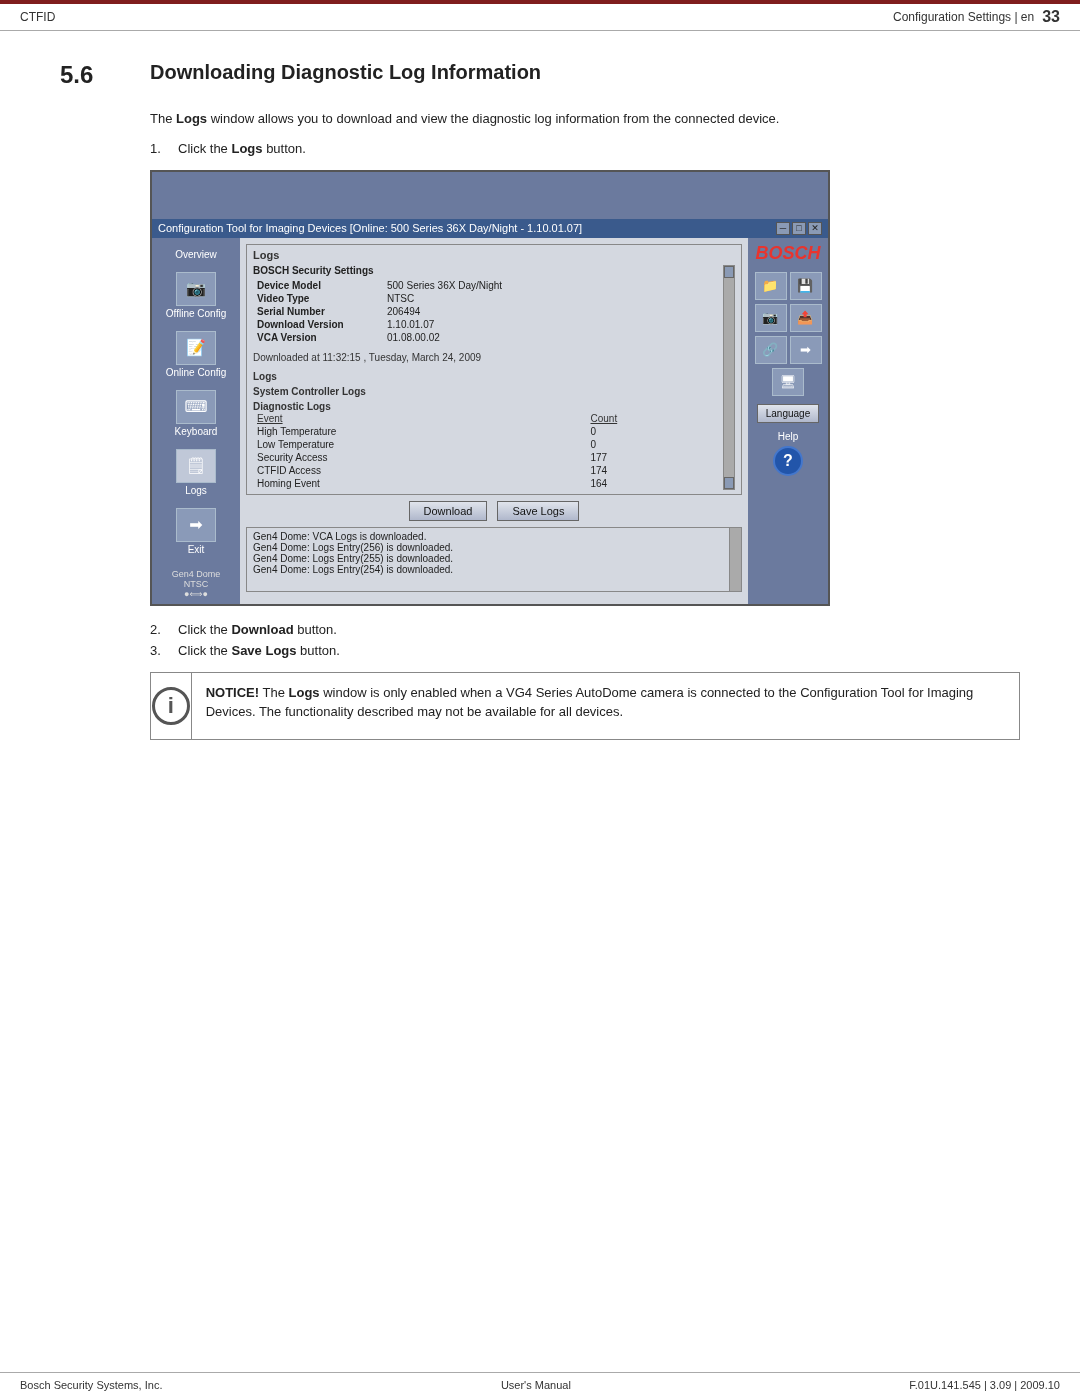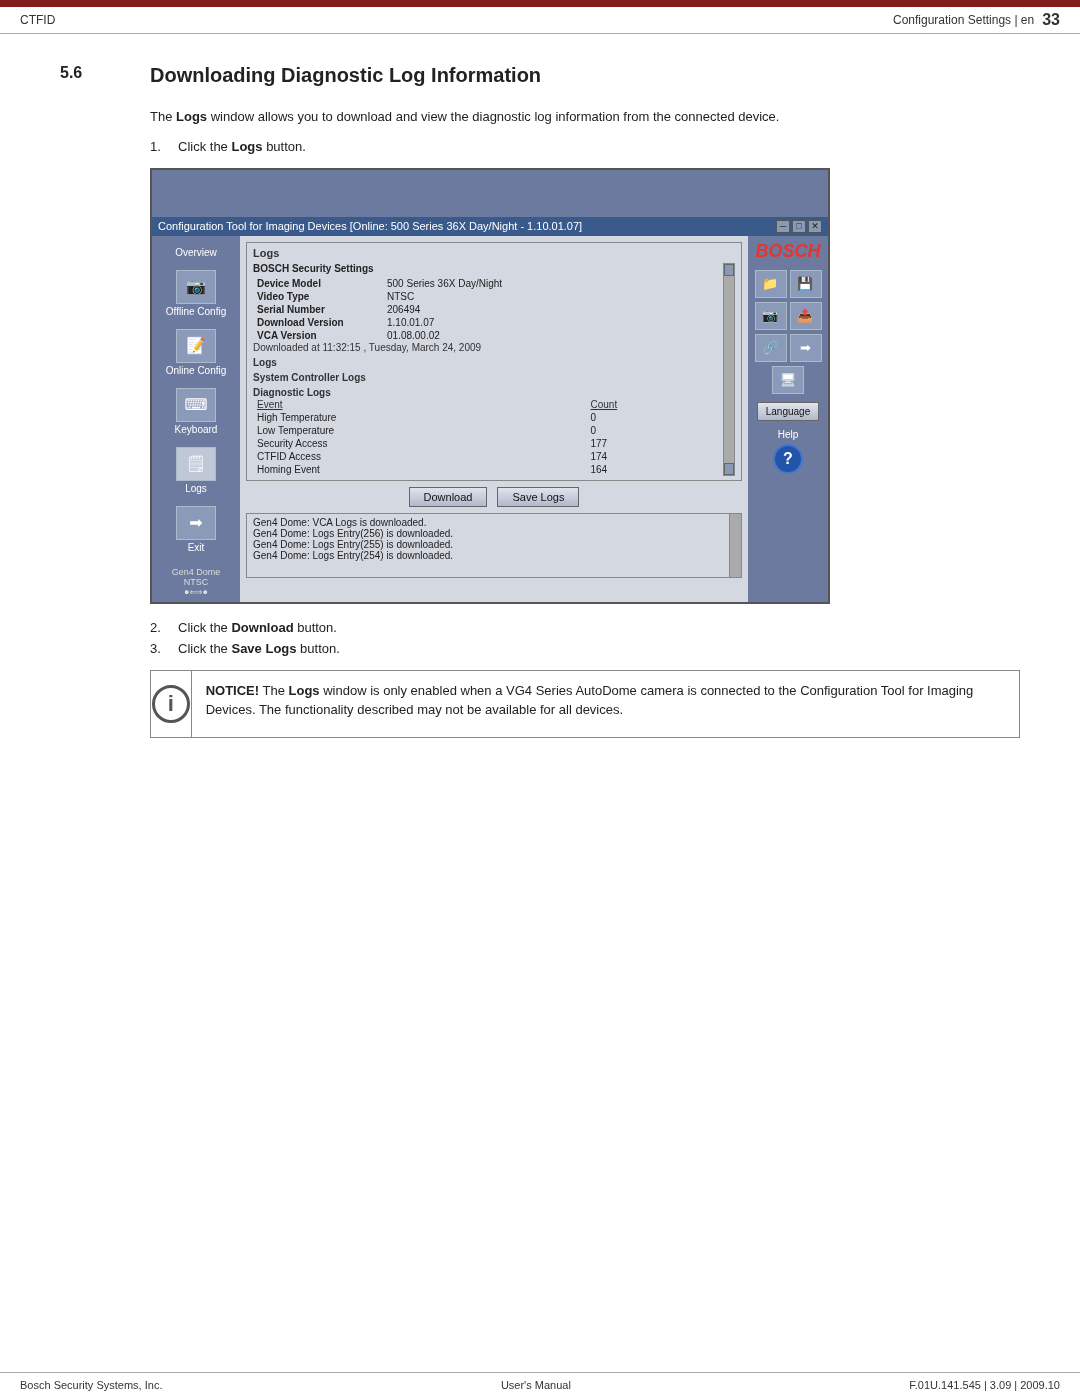--- a/index.html
+++ b/index.html
@@ -11,21 +11,21 @@
       width: 1080px;
       min-height: 1397px;
       position: relative;
     }
 
     
     .page-header {
       display: flex;
       justify-content: space-between;
       align-items: center;
-      border-top: 7px solid #7f1d1d;
+      border-top: 4px solid #7f1d1d;
       border-bottom: 1px solid #aaa;
       padding: 4px 20px;
       font-size: 12px;
       color: #333;
     }
     .page-header .right-header {
       display: flex;
       gap: 8px;
       align-items: center;
     }
@@ -39,21 +39,21 @@
       padding: 30px 60px 40px 60px;
     }
 
     
     .section-heading {
       display: flex;
       gap: 40px;
       margin-bottom: 20px;
     }
     .section-number {
-      font-size: 16px;
+      font-size: 24px;
       font-weight: bold;
       min-width: 50px;
     }
     .section-title {
       font-size: 20px;
       font-weight: bold;
     }
 
     
     .body-text {
@@ -182,21 +182,21 @@
     .logs-info-table td:first-child {
       font-weight: bold;
       width: 130px;
       color: #222;
     }
     .logs-info-table td:last-child {
       color: #222;
     }
     .downloaded-text {
       font-size: 10px;
-      margin: 0 0;
+      margin: 8px 0;
       color: #333;
     }
 
     .logs-subsection {
       font-size: 10px;
       font-weight: bold;
       margin-top: 4px;
       color: #333;
     }
     .diag-table {

